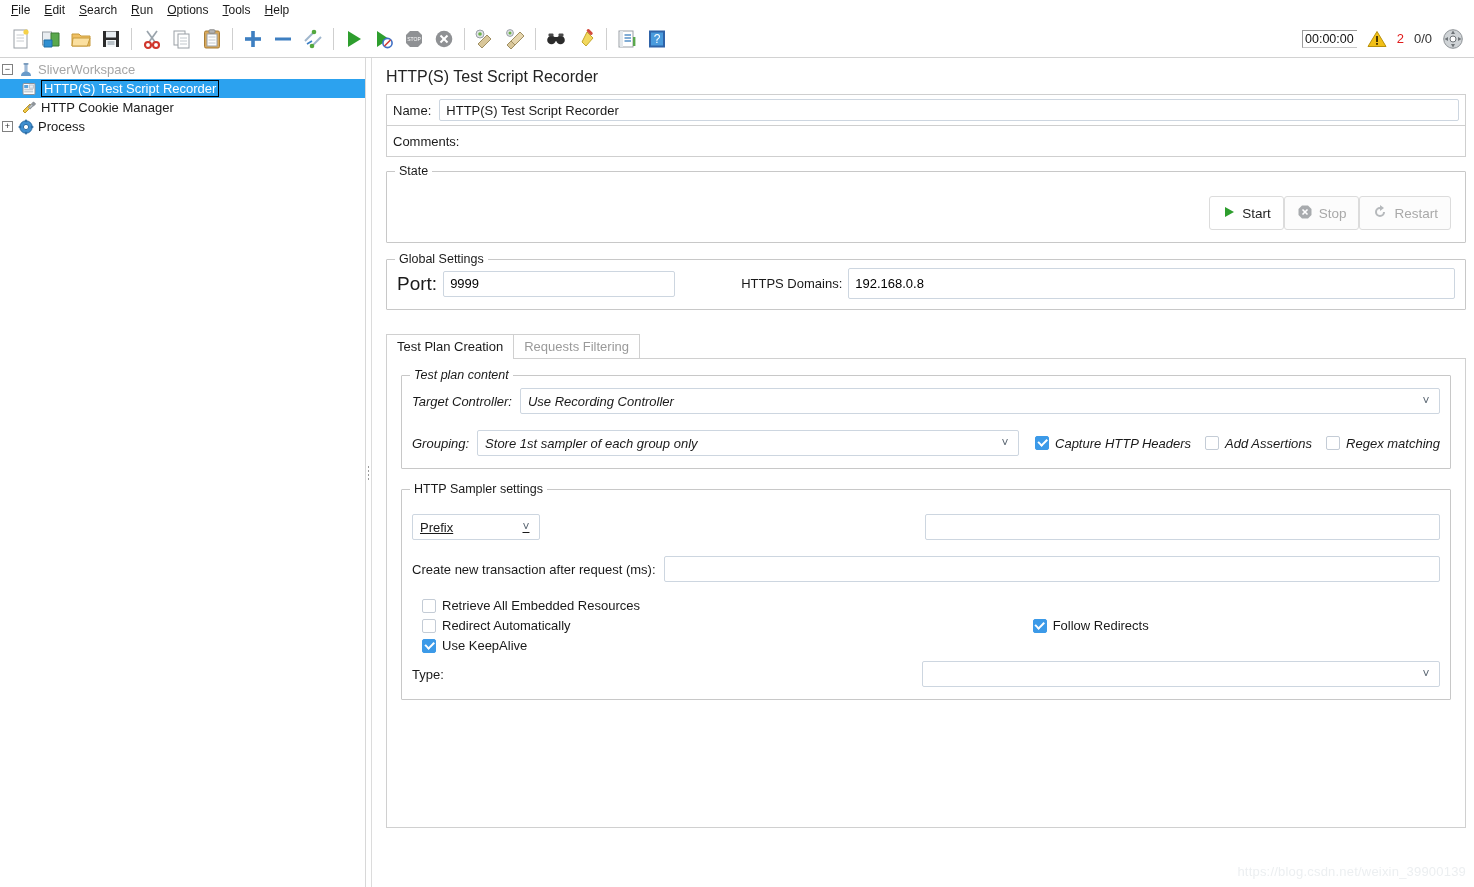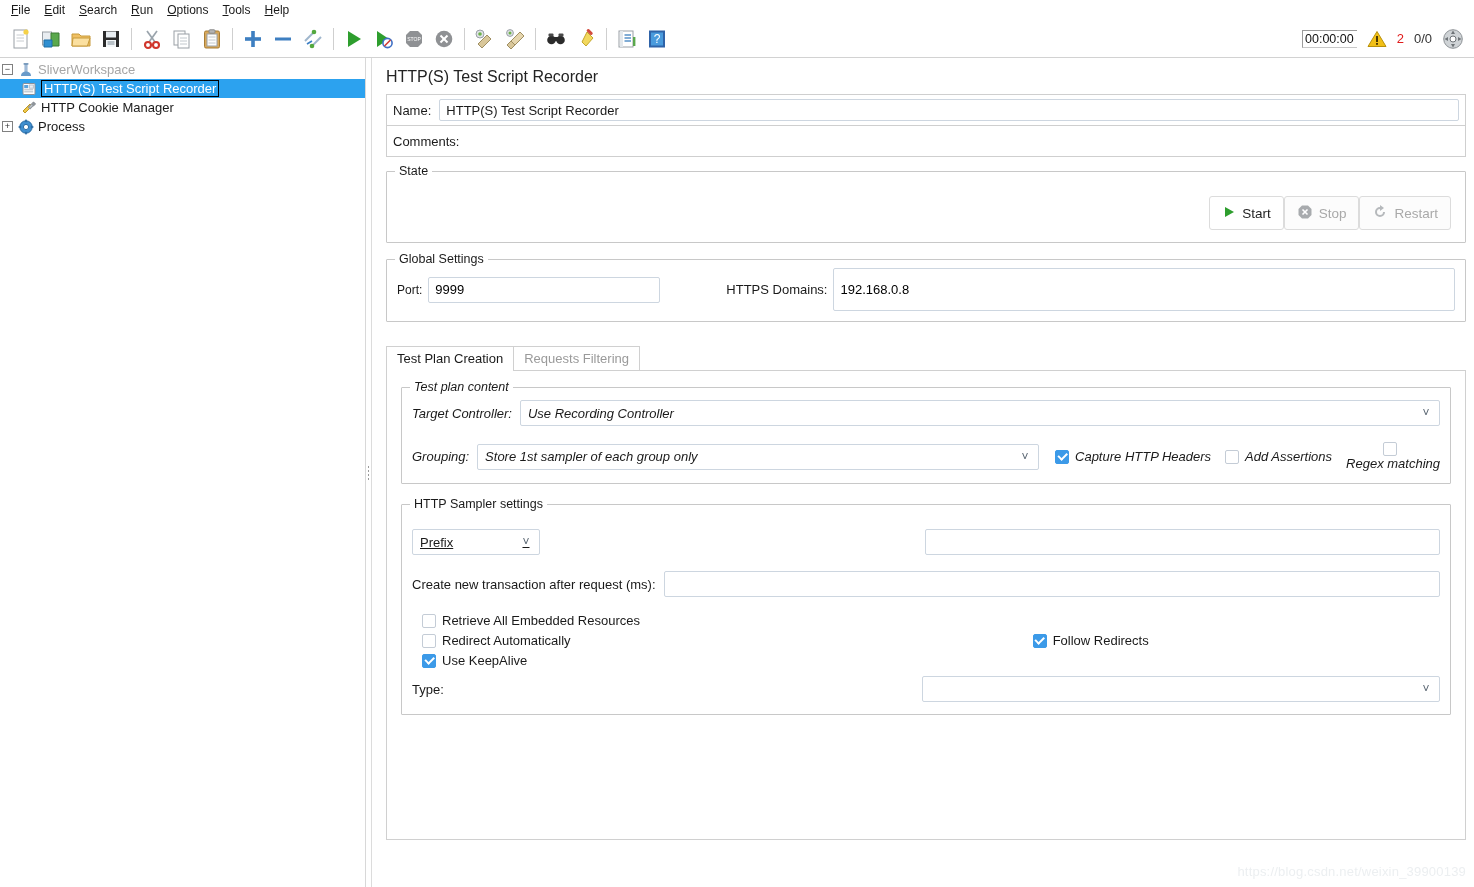--- a/index.html
+++ b/index.html
@@ -228,31 +228,31 @@
     font-size: 13.5px;
     color: #1f1f1f;
     padding: 0 12px;
     cursor: default;
   }
   .btn.disabled { color: #a9a9a9; background: #fcfcfc; }
 
   
   #global-group { margin-top: 16px; padding: 8px 10px 10px 10px; }
   #global-row { display: flex; align-items: center; }
-  #global-row .port-label { margin-right: 6px; font-size: 12px; }
+  #global-row .port-label { margin-right: 6px; font-size: 19px; }
   #port-input {
     width: 232px; height: 26px;
     border: 1px solid #cdd6e0; border-radius: 2px;
     padding: 0 6px; font-size: 13px; background: #fff;
     font-family: "Liberation Sans", sans-serif;
     outline: none;
   }
   #global-row .domains-label { margin: 0 6px 0 66px; font-size: 13px; text-align: right; }
   #domains-input {
-    flex: 1 1 auto; height: 43px;
+    flex: 1 1 auto; height: 31px;
     border: 1px solid #cdd6e0; border-radius: 2px;
     padding: 0 6px; font-size: 13px; background: #fff;
     font-family: "Liberation Sans", sans-serif;
     outline: none;
   }
 
   
   #tabs-wrap { margin-top: 22px; }
   #tabstrip { display: flex; align-items: flex-end; height: 26px; }
   .tab {
@@ -700,21 +700,21 @@
 
             <div style="display:flex;align-items:center;margin-left:16px;">
               <div class="chk-wrap">
                 <span class="chk checked"></span>
                 <span class="chk-label">Capture HTTP Headers</span>
               </div>
               <div class="chk-wrap">
                 <span class="chk"></span>
                 <span class="chk-label">Add Assertions</span>
               </div>
-              <div class="chk-wrap" style="margin-right:0;flex-direction:column;">
+              <div class="chk-wrap" style="margin-right:0;">
                 <span class="chk"></span>
                 <span class="chk-label">Regex matching</span>
               </div>
             </div>
           </div>
         </div>
 
         <div class="group" style="margin-top:20px;padding:24px 10px 12px 10px;">
           <div class="group-title">HTTP Sampler settings</div>
 

